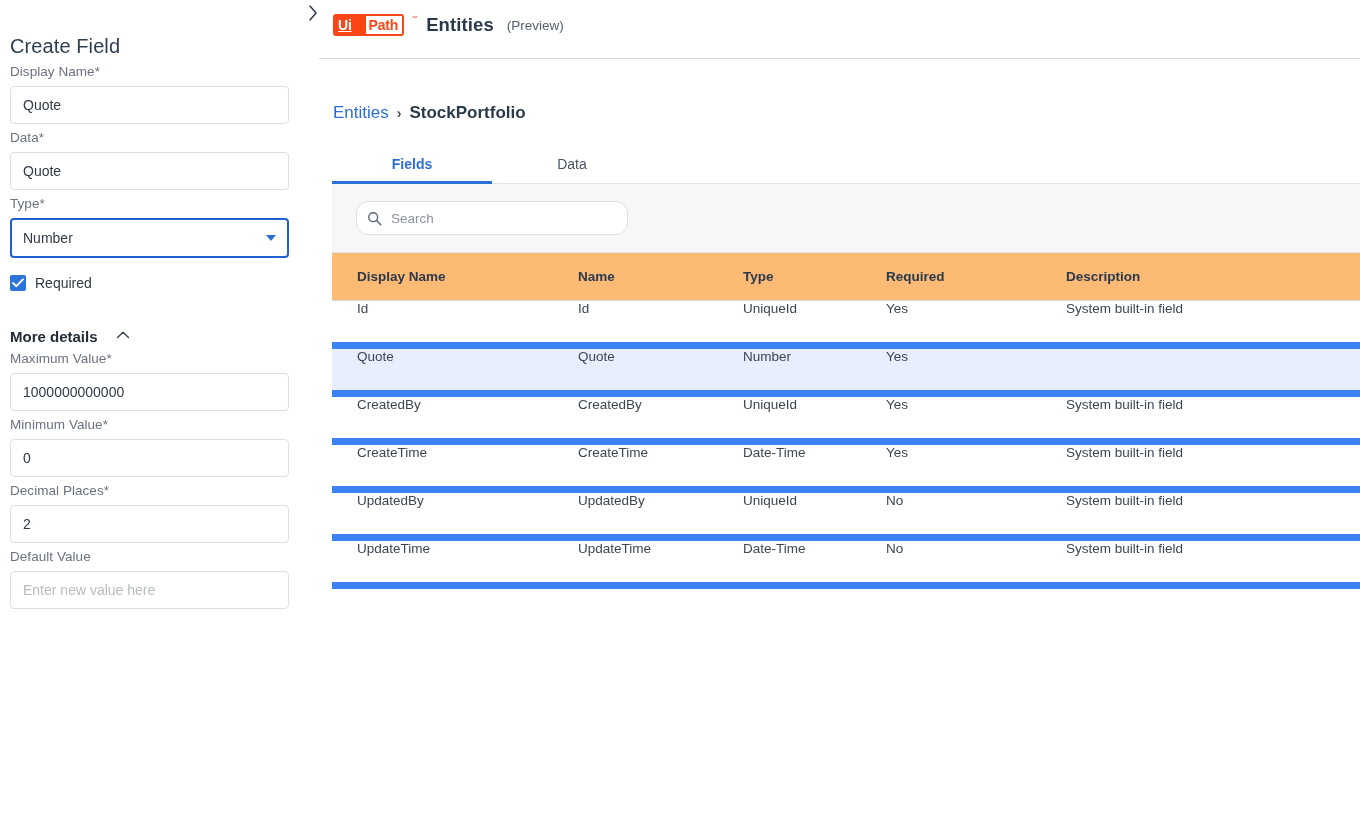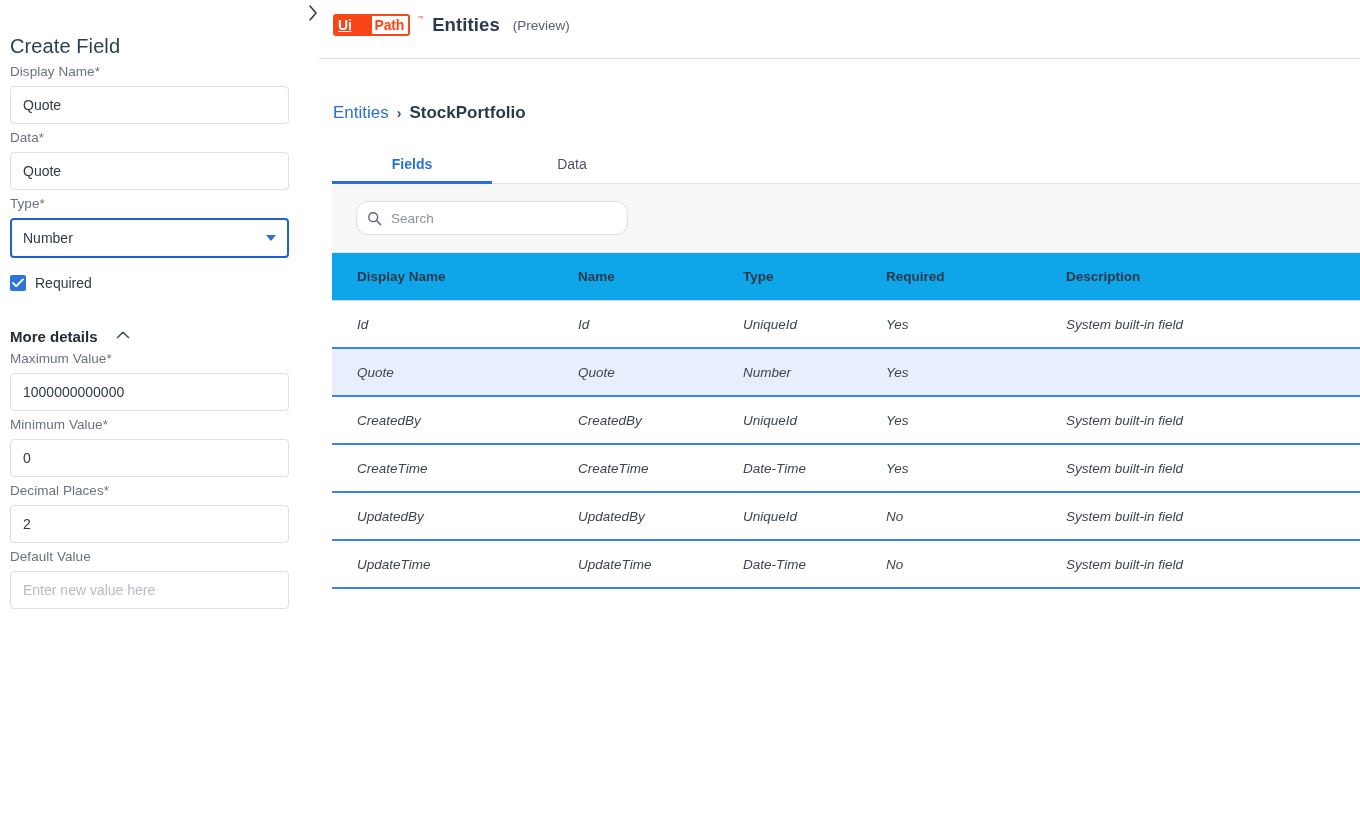--- a/index.html
+++ b/index.html
@@ -67,21 +67,21 @@
     display: flex; align-items: center; justify-content: center; cursor: pointer;
   }
 
   #app-header { position: absolute; left: 0; top: 0; width: 1050px; height: 59px; }
   #brand-row { display: flex; align-items: center; gap: 9px; padding: 14px 0 0 23px; }
   .logo {
     display: inline-flex; align-items: stretch; height: 22px;
     border: 2px solid #fa4616; border-radius: 3px; overflow: hidden;
     font-weight: bold; font-size: 14px; line-height: 18px;
   }
-  .logo-ui { background: #fa4616; color: #fff; padding: 0 20px 0 3px; letter-spacing:-.2px;text-decoration:underline;}
+  .logo-ui { background: #fa4616; color: #fff; padding: 0 14px 0 3px; letter-spacing:-.2px;text-decoration:underline;}
   .logo-path { background: #fff; color: #fa4616; padding: 0 4px 0 3px; letter-spacing:-.2px;}
   .logo-tm { font-size: 6px; color: #fa4616; align-self: flex-start; margin-left:-2px; margin-top:1px;}
   #app-name { font-size: 18.5px; color: #2b3a4a; font-weight: bold; letter-spacing:.1px; }
   #app-preview { font-size: 13.5px; color: #55606d; margin-left: 4px; }
   #header-rule {
     position: absolute; left: 9px; top: 58px; width: 1041px; height: 1px; background: #d8dbdf;
   }
 
   #breadcrumb {
     position: absolute; left: 23px; top: 103px;
@@ -111,26 +111,26 @@
   #search-box {
     position: absolute; left: 24px; top: 17px; width: 272px; height: 34px;
     background: #fff; border: 1px solid #dcdfe3; border-radius: 12px;
     display: flex; align-items: center; padding: 0 10px; gap: 9px; cursor: text;
   }
   #search-placeholder { font-size: 13.5px; color: #8d939b; }
 
   
   #table { position: absolute; left: 22px; top: 253px; width: 1028px; }
   .thead {
-    height: 48px; background: #0ea5e9; border-bottom: 1px solid #d5d8dc;
+    height: 48px; background: #fdba74; border-bottom: 1px solid #d5d8dc;
     display: flex; align-items: center;
   }
   .trow {
-    height: 48px; border-bottom: 2px solid #3b82f6;
-    display: flex; align-items: center; background: #fff; font-style: italic;
+    height: 48px; border-bottom: 7px solid #3b82f6;
+    display: flex; align-items: flex-start; background: #fff;
   }
   .trow.selected { background: #e8eefb; }
   .c0 { width: 246px; padding-left: 25px; }
   .c1 { width: 165px; }
   .c2 { width: 143px; }
   .c3 { width: 158px; }
   .c4 { flex: 1; padding-left: 22px; }
   .thead .cell { font-size: 13.5px; font-weight: bold; color: #2b3a4a; }
   .trow .cell { font-size: 13.5px; color: #3b4653; }
 </style>

